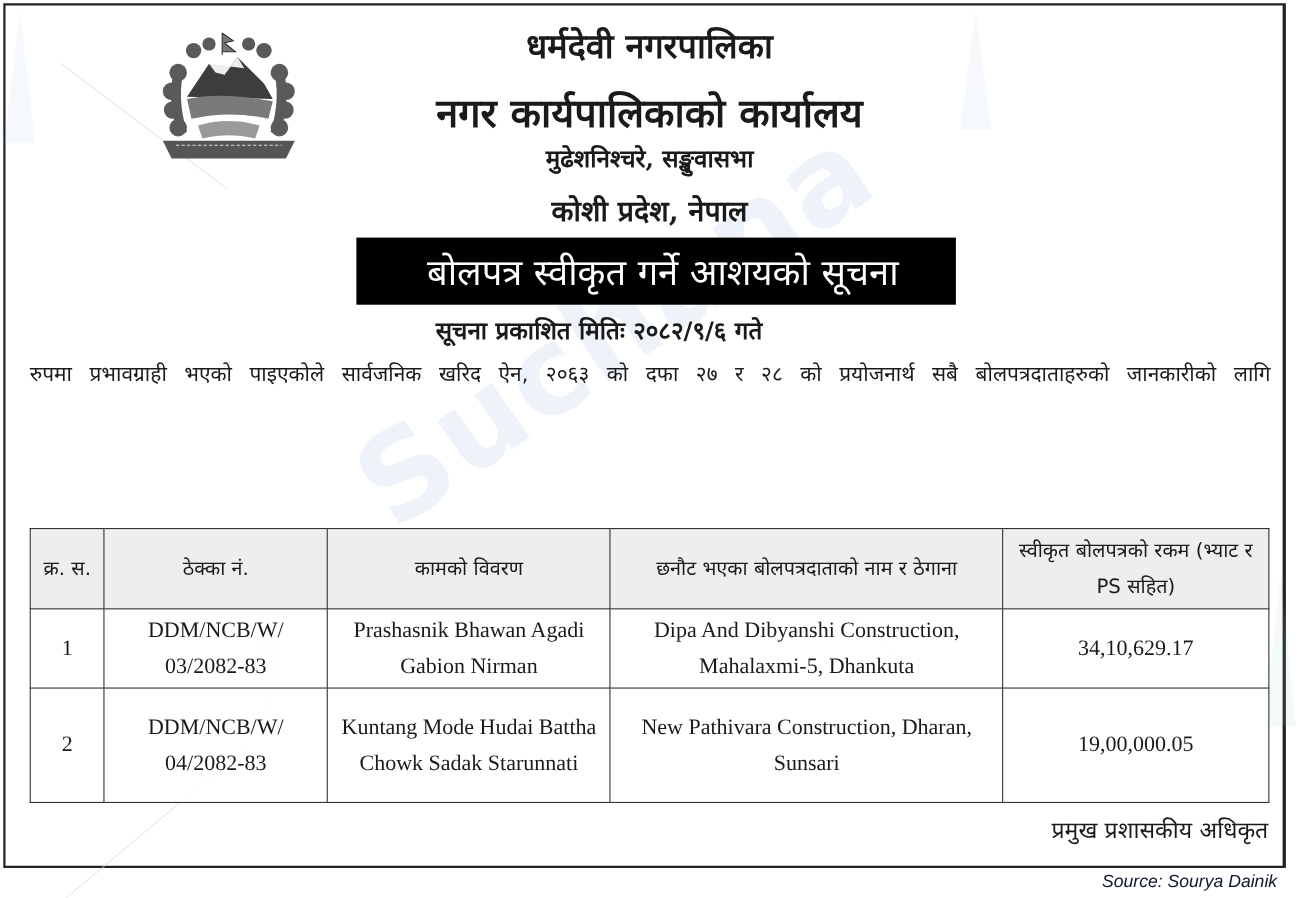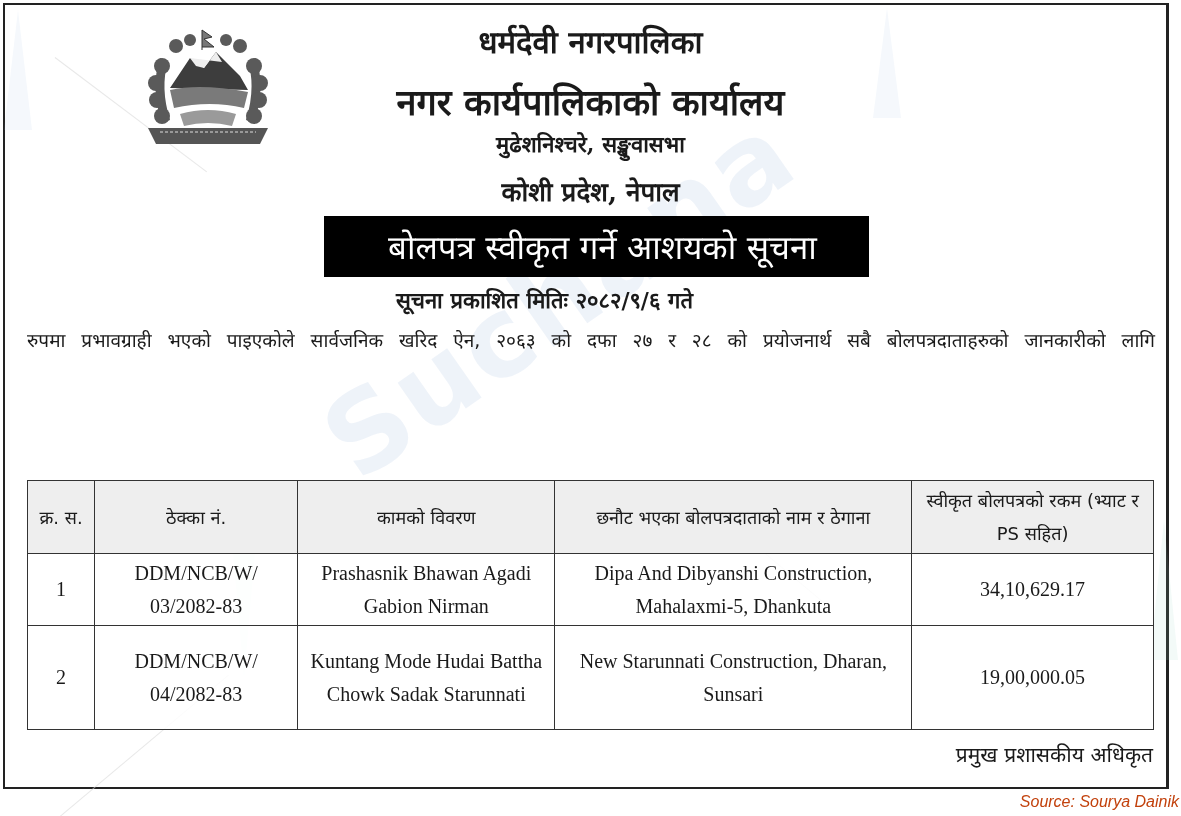--- a/index.html
+++ b/index.html
@@ -23,21 +23,21 @@
   .para span.line.last { text-align-last:left; }
 
   table.bids { position:absolute; left:27px; top:480px; width:1127px; border-collapse:collapse; font-family:"Liberation Serif", serif; font-size:20px; }
   table.bids th, table.bids td { border:1.5px solid #333; text-align:center; vertical-align:middle; padding:2px 4px; line-height:33px; }
   table.bids th { background:#eeeeee; font-weight:normal; font-family:"DejaVu Sans", sans-serif; font-size:18px; height:68px; }
   table.bids td { background:rgba(255,255,255,0.85); }
   .c1 { width:61px; } .c2 { width:199px; } .c3 { width:260px;margin-top:36px; } .c4 { width:365px; } .c5 { width:242px; }
   tr.r1 td { height:67px; } tr.r2 td { height:99px; }
 
   .sign { position:absolute; right:28px; top:740px; font-size:21px; font-family:"DejaVu Sans", sans-serif; }
-  .source { position:absolute; right:2px; top:793px; font-family:"Liberation Sans", sans-serif; font-style:italic; font-size:16px; color:#c2410c; }
+  .source { position:absolute; right:20px; top:793px; font-family:"Liberation Sans", sans-serif; font-style:italic; font-size:16px; color:#0f172a; }
 </style>
 </head>
 <body>
 
 <div class="frame"></div>
 
 <div class="watermark wm-text">Suchana</div>
 <div class="watermark wm-shape" style="left:4px; top:10px; border-bottom:120px solid #a9c7e6;"></div>
 <div class="watermark wm-shape" style="left:873px; top:8px; border-bottom:110px solid #a9c7e6;"></div>
 <div class="watermark wm-shape" style="left:1150px; top:520px; border-bottom:140px solid #9fd9c6;"></div>
@@ -102,20 +102,20 @@
       <td>1</td>
       <td>DDM/NCB/W/ 03/2082-83</td>
       <td>Prashasnik Bhawan Agadi Gabion Nirman</td>
       <td>Dipa And Dibyanshi Construction, Mahalaxmi-5, Dhankuta</td>
       <td>34,10,629.17</td>
     </tr>
     <tr class="r2">
       <td>2</td>
       <td>DDM/NCB/W/ 04/2082-83</td>
       <td>Kuntang Mode Hudai Battha Chowk Sadak Starunnati</td>
-      <td>New Starunnati Construction, Dharan, Sunsari</td>
+      <td>New Pathivara Construction, Dharan, Sunsari</td>
       <td>19,00,000.05</td>
     </tr>
   </tbody>
 </table>
 
 <div class="sign">प्रमुख प्रशासकीय अधिकृत</div>
 <div class="source">Source: Sourya Dainik</div>
 
 </body></html>

